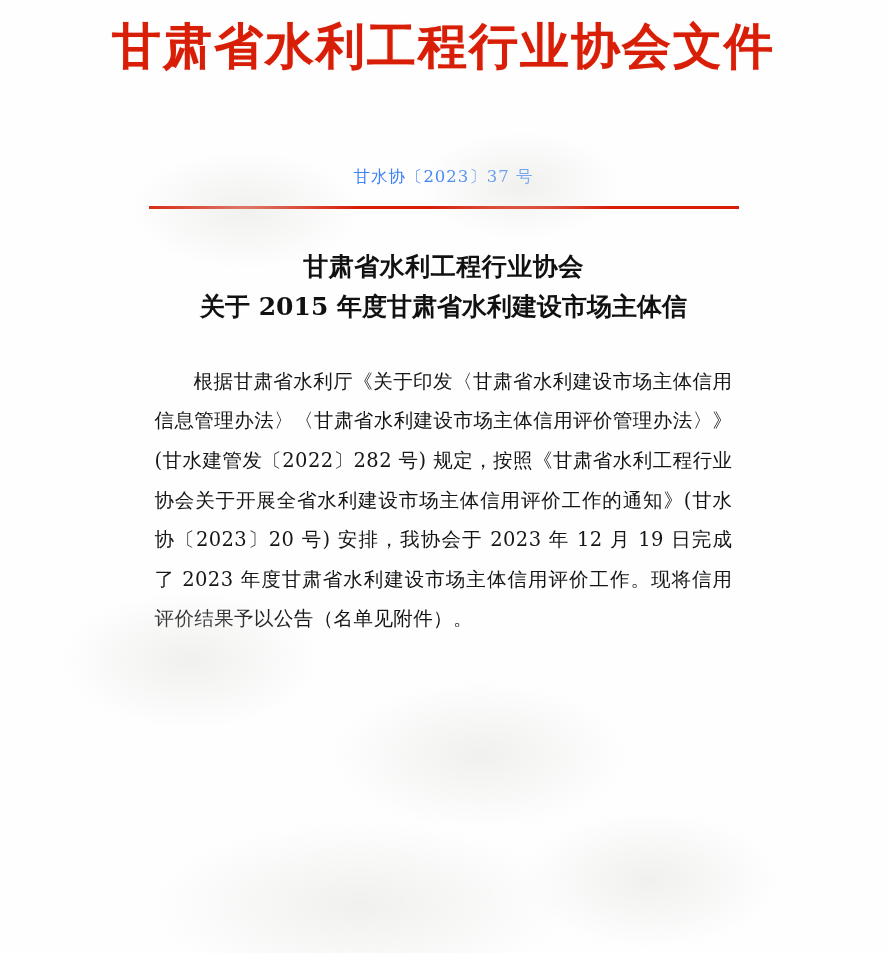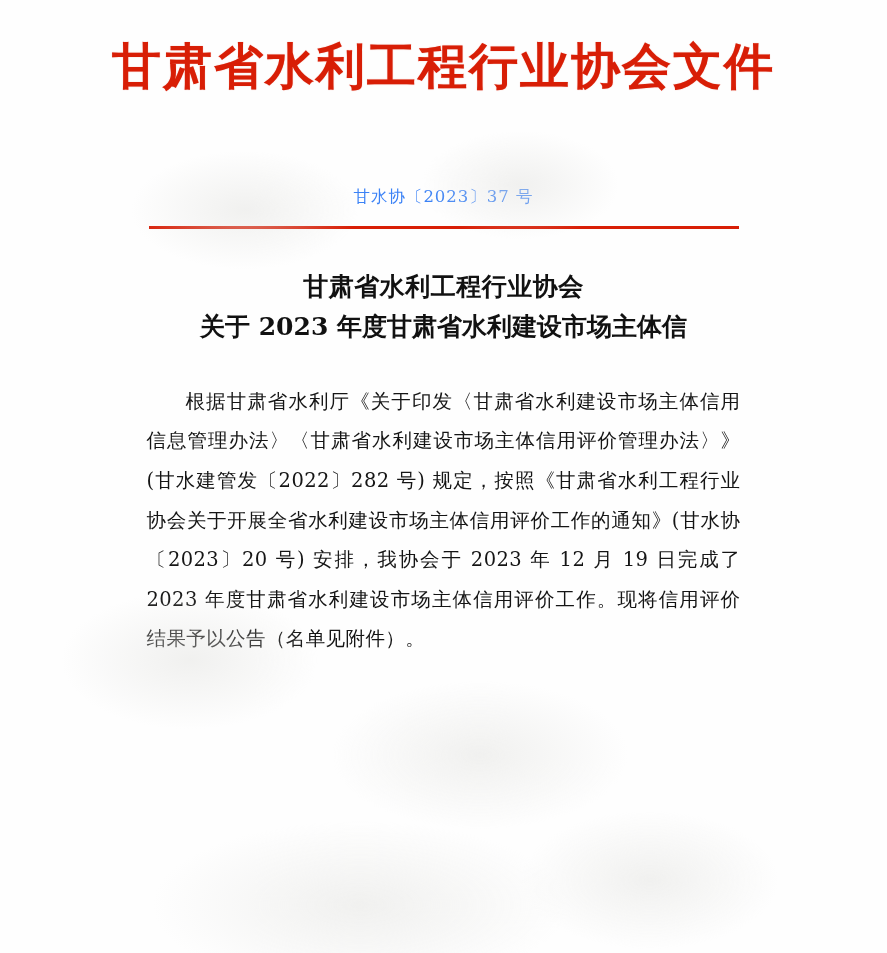--- a/index.html
+++ b/index.html
@@ -35,21 +35,21 @@
     opacity: 0.55;
   }
   .wm-blob {
     position: absolute;
     border-radius: 45%;
     background: radial-gradient(ellipse at center, rgba(225,225,222,0.85) 0%, rgba(248,248,246,0) 70%);
   }
 
   .doc-header {
     text-align: center;
-    padding-top: 38px;
+    padding-top: 18px;
   }
   .doc-title-red {
     color: #d81e06;
     font-family: "DejaVu Serif", "Liberation Serif", serif;
     font-weight: bold;
     font-size: 49px;
     letter-spacing: 2px;
     line-height: 1.15;
     text-shadow: 0 0 1px rgba(216,30,6,0.45);
   }
@@ -91,21 +91,21 @@
   .body-block {
     margin: 34px auto 0 auto;
     width: 594px;
     font-size: 19.5px;
     line-height: 2.03;
     color: #151515;
     text-align: justify;
     letter-spacing: 0.4px;
   }
   .body-block p {
-    margin: 0;
+    margin: 8px;
     text-indent: 2em;
     text-align: justify;
     text-justify: inter-ideograph;
   }
 </style>
 </head>
 <body>
 
 <div class="page">
 
@@ -121,20 +121,20 @@
   <div class="doc-header">
     <div class="doc-title-red">甘肃省水利工程行业协会文件</div>
   </div>
 
   <div class="doc-number">甘水协〔2023〕37 号</div>
 
   <div class="red-rule"></div>
 
   <div class="title-block">
     <span class="title-line l1">甘肃省水利工程行业协会</span>
-    <span class="title-line l2">关于 2023 年度甘肃省水利建设市场主体信</span>
+    <span class="title-line l2">关于 2015 年度甘肃省水利建设市场主体信</span>
   </div>
 
   <div class="body-block">
     <p>根据甘肃省水利厅《关于印发〈甘肃省水利建设市场主体信用信息管理办法〉〈甘肃省水利建设市场主体信用评价管理办法〉》(甘水建管发〔2022〕282 号) 规定，按照《甘肃省水利工程行业协会关于开展全省水利建设市场主体信用评价工作的通知》(甘水协〔2023〕20 号) 安排，我协会于 2023 年 12 月 19 日完成了 2023 年度甘肃省水利建设市场主体信用评价工作。现将信用评价结果予以公告（名单见附件）。</p>
   </div>
 
 </div>
 
 </body></html>

